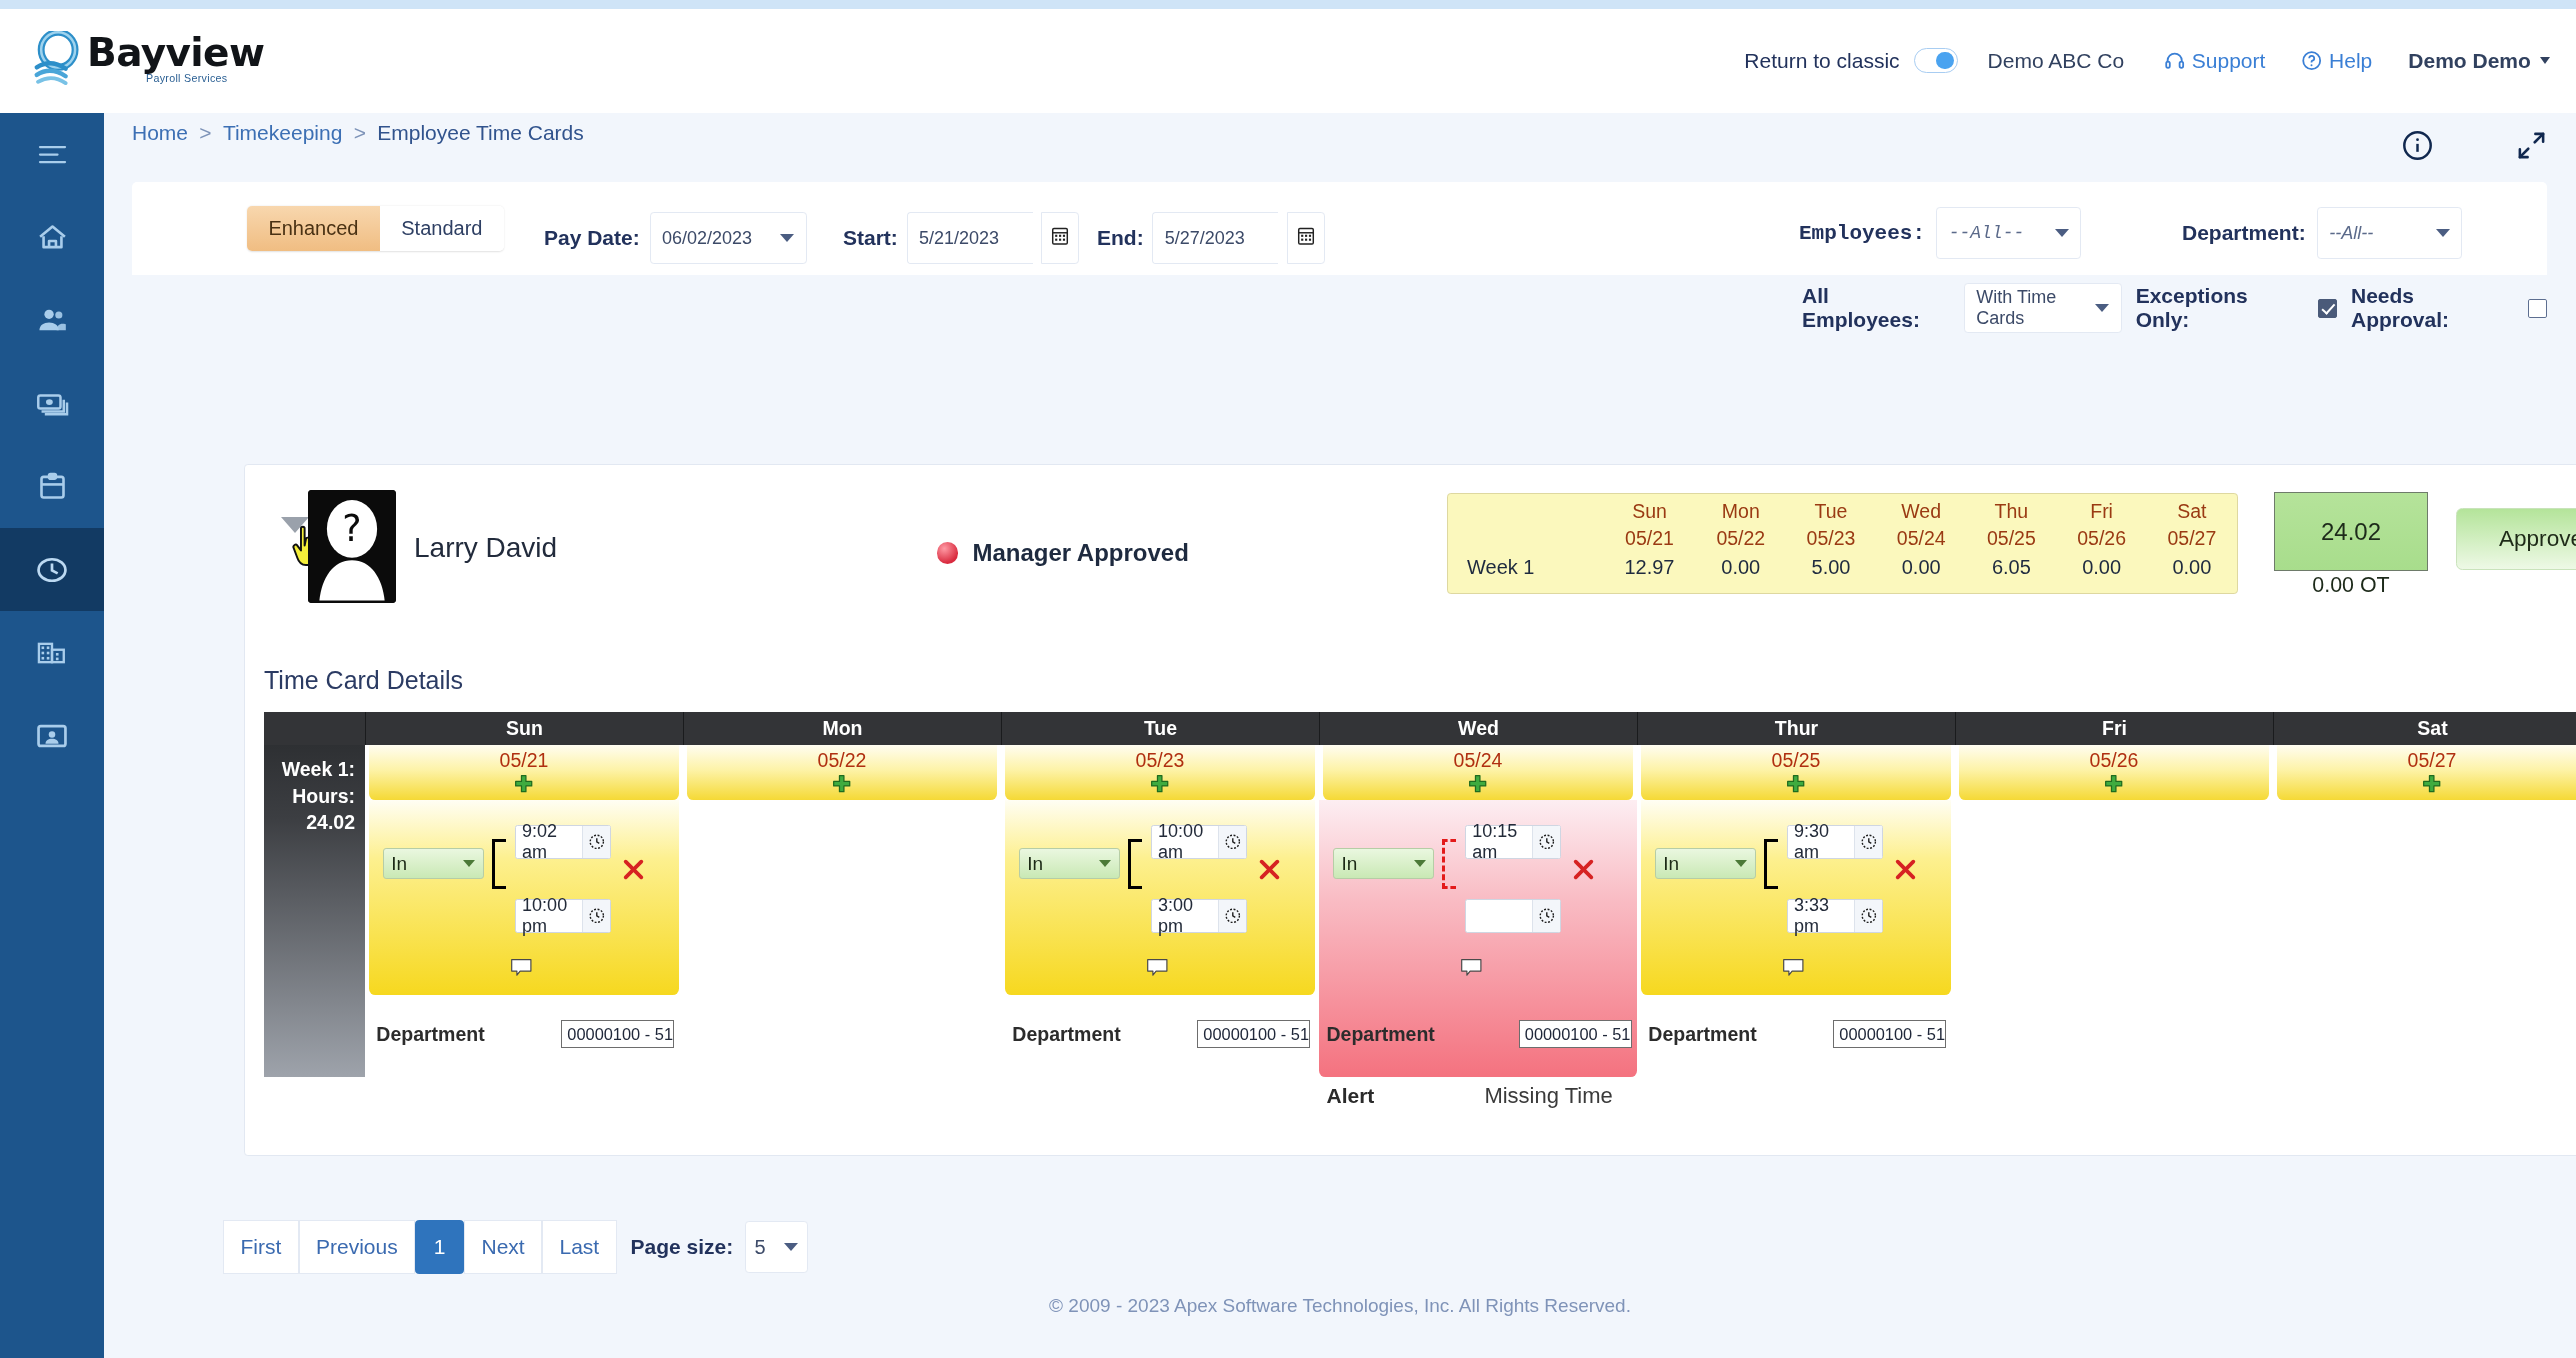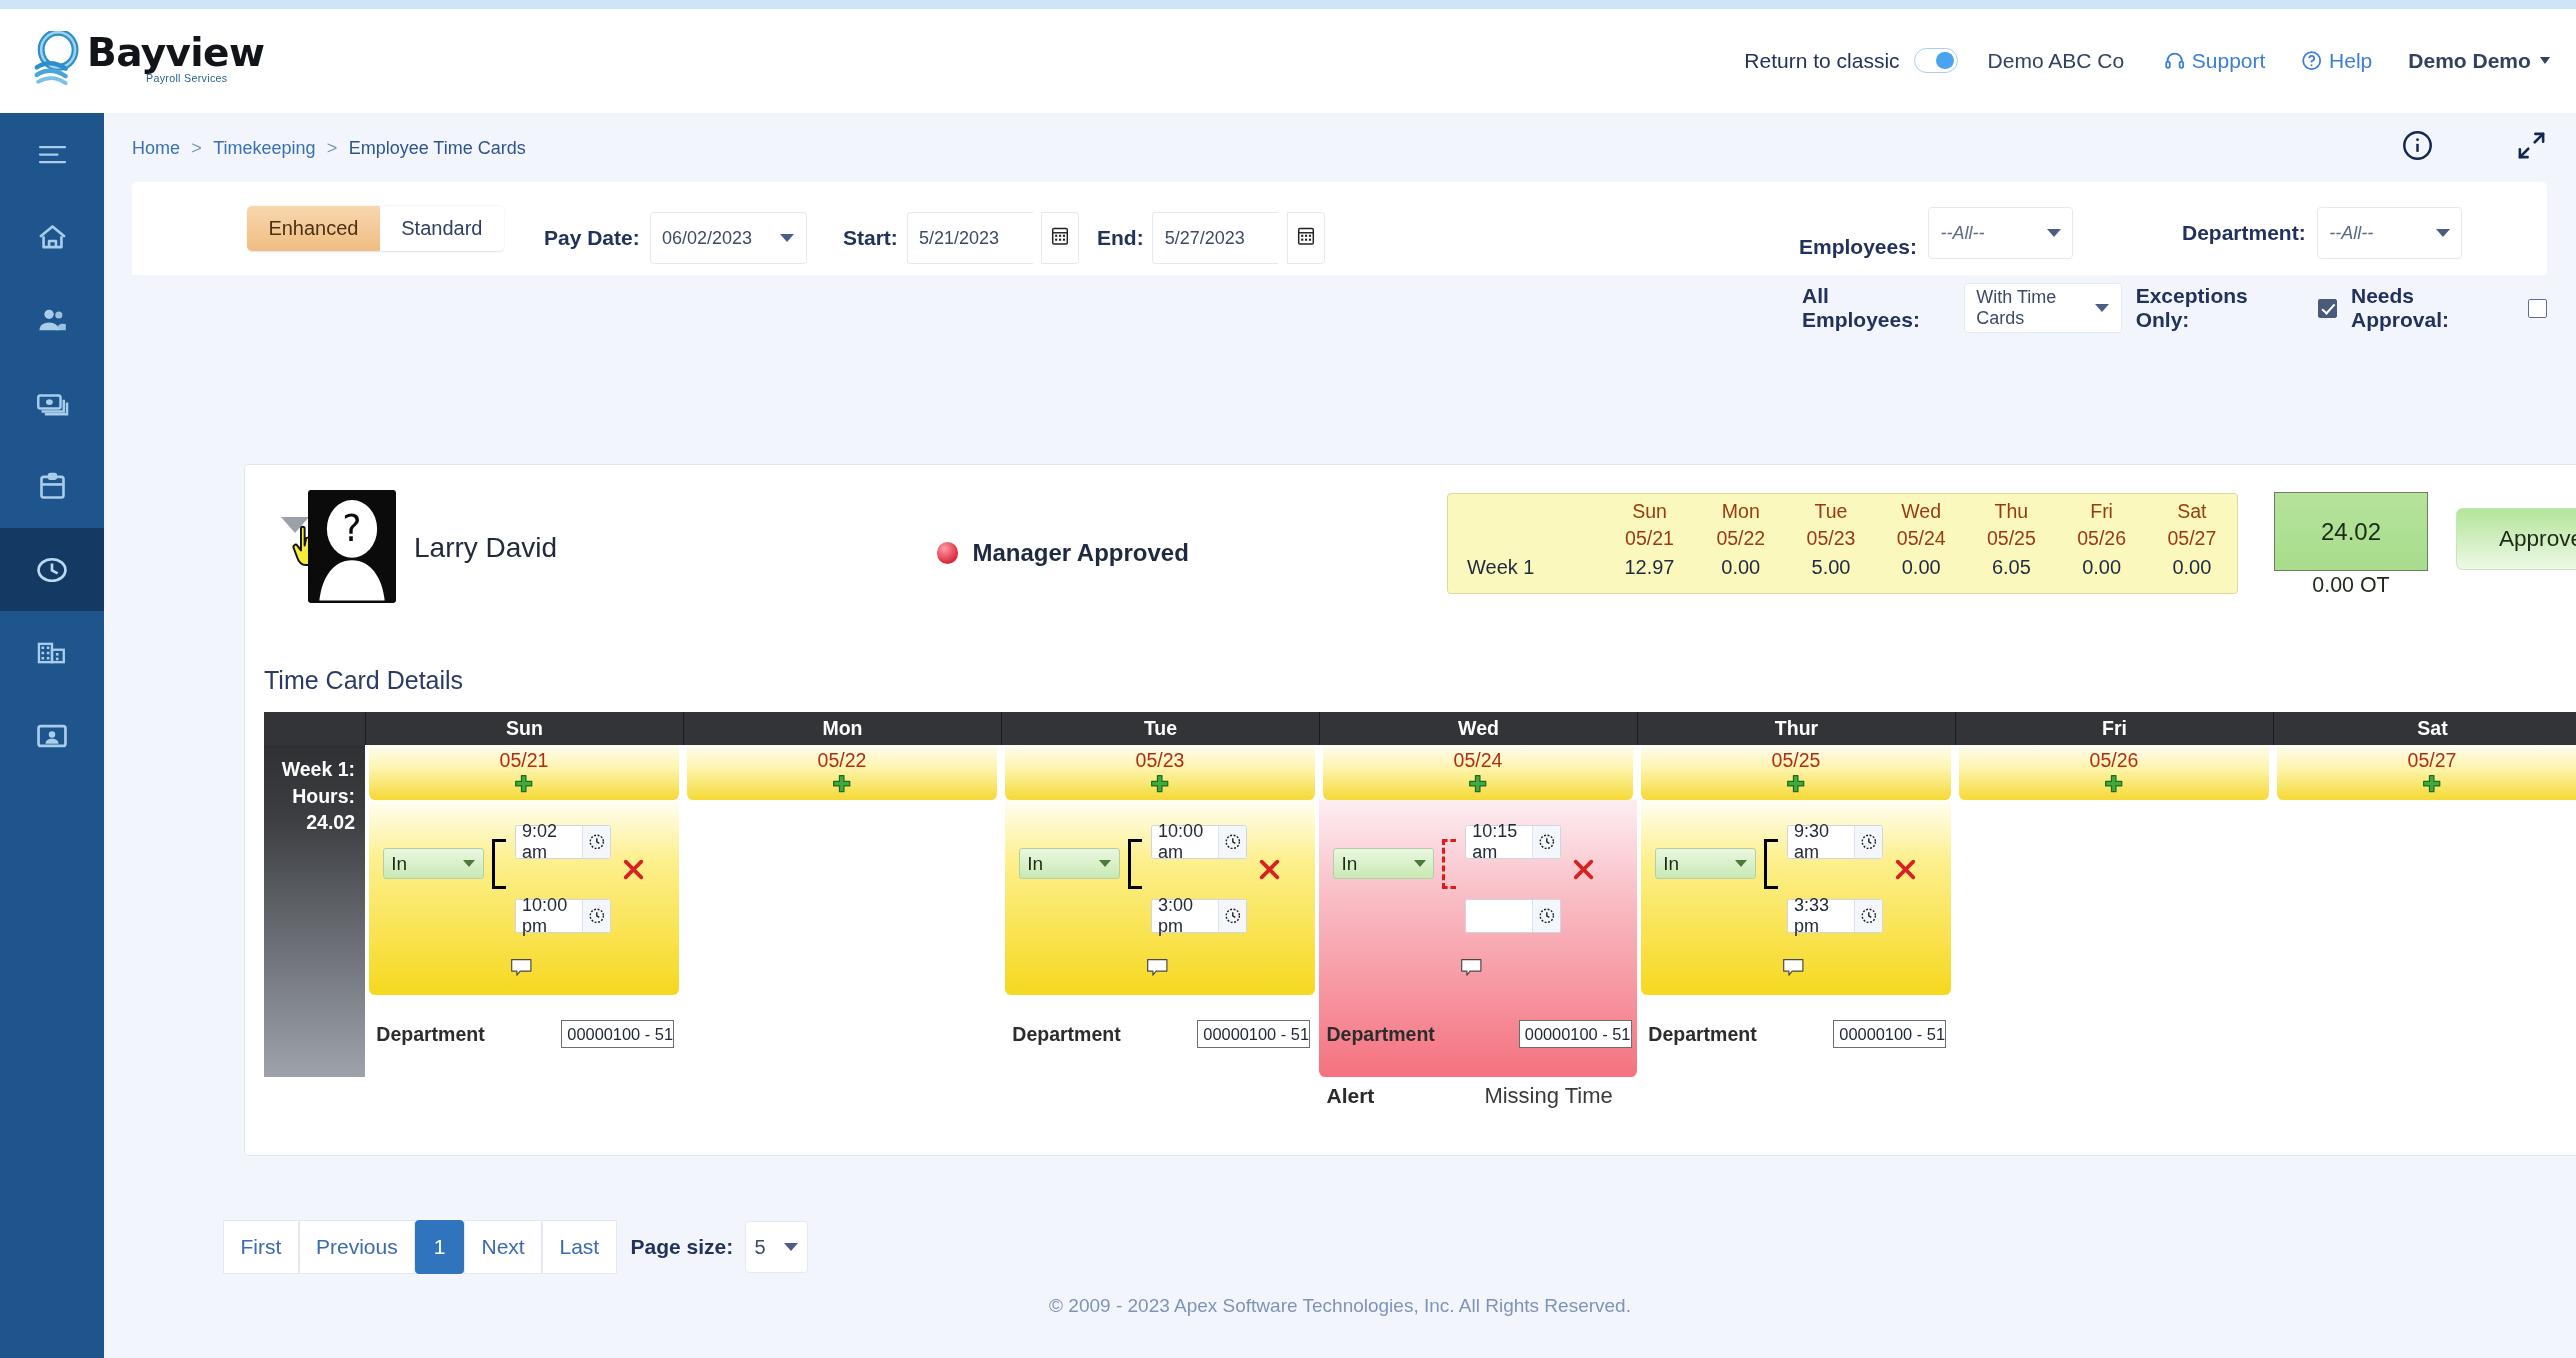--- a/index.html
+++ b/index.html
@@ -53,21 +53,21 @@
     width:104px; height:83px; display:flex; align-items:center; justify-content:center;
     cursor:pointer;
   }
   .side-item.active { background:#123a63; }
   .side-item svg { display:block; }
 
   
   #main { position:absolute; left:104px; top:113px; width:2472px; height:1245px; background:#f2f6fc; }
 
   #breadcrumb-bar { position:relative; height:69px; }
-  #breadcrumb { position:absolute; left:28px; top:25px; font-size:18px; color:#3c6fb4; display:flex; align-items:center; gap:11.3px; }
+  #breadcrumb { position:absolute; left:28px; top:8px; font-size:21px; color:#3c6fb4; display:flex; align-items:center; gap:11.3px; }
   #breadcrumb .crumb { cursor:pointer; }
   #breadcrumb .sep { color:#7d93b8; }
   #breadcrumb .crumb.current { color:#31538d; }
   #header-icons { position:absolute; right:29px; top:16.4px; display:flex; align-items:center; gap:82px; }
   #header-icons .hi { cursor:pointer; }
 
   
   #filter-card {
     position:absolute; left:28px; top:69px; width:2415px; height:93px;
     background:#ffffff; border-radius:5px 5px 0 0;
@@ -82,21 +82,21 @@
     background:#fff; border:0.6px solid #e3e9f3; border-radius:3.8px; height:52px;
     display:flex; align-items:center; font-size:18px; color:#3c4a68; padding:0 11.3px;
   }
   .ctrl-select { width:157px; justify-content:space-between; cursor:pointer; }
   .chev { width:0;height:0;border-left:7px solid transparent;border-right:7px solid transparent;border-top:8.8px solid #4b5d82; }
   #start-group { position:absolute; left:711px; top:30px; display:flex; align-items:center; gap:8.8px; }
   #end-group { position:absolute; left:965px; top:30px; display:flex; align-items:center; gap:8.8px; }
   .date-input { width:126px; border-radius:3.8px 0 0 3.8px; border-right:none; }
   .date-btn { width:38px; border-radius:0 3.8px 3.8px 0; display:flex; align-items:center; justify-content:center; cursor:pointer; padding:0; }
 
-  #emp-filter { position:absolute; left:1667px; top:25px; display:flex; align-items:flex-end; gap:11.3px; }
+  #emp-filter { position:absolute; left:1667px; top:25px; display:flex; align-items:center; gap:11.3px;font-family:Liberation Mono, monospace; }
   #dept-filter { position:absolute; left:2050px; top:25px; display:flex; align-items:center; gap:11.3px; }
   .all-select { width:145px; justify-content:space-between; cursor:pointer; font-style:italic; color:#5b6a8a; }
   #row2-filters { position:absolute; left:1670px; top:101px; display:flex; align-items:center; gap:14px; }
   .timecard-select { width:160px; justify-content:center; cursor:pointer; height:50px; }
   .cbx { width:19px;height:19px;border:1.3px solid #5d6e90; border-radius:1.9px; background:#fff; display:inline-block; position:relative; cursor:pointer; vertical-align:middle;}
   .cbx.checked { background:#4a5a79; border-color:#4a5a79; }
   .cbx.checked:after { content:""; position:absolute; left:5.7px; top:1.9px; width:5px; height:10.7px; border:solid #fff; border-width:0 2.5px 2.5px 0; transform:rotate(42deg); }
 
   
   #employee-card {

